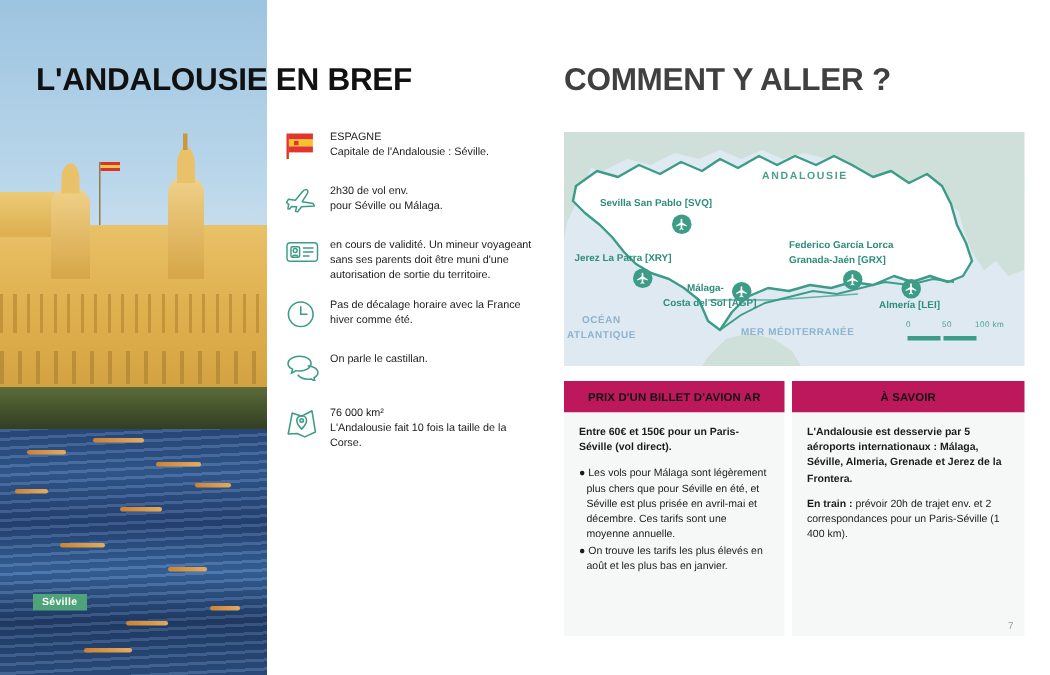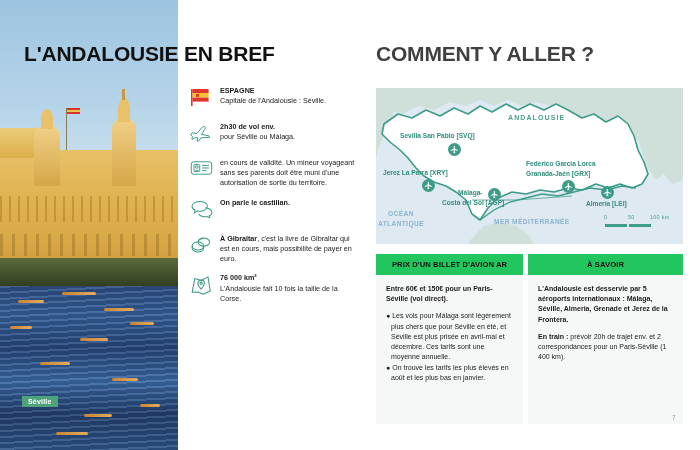--- a/index.html
+++ b/index.html
@@ -54,38 +54,38 @@
   .h-right{position:absolute;left:376px;top:42px;
         font-size:21px;font-weight:800;letter-spacing:-.2px;color:#404040;white-space:nowrap;}
 
   
   .facts{position:absolute;left:190px;top:86px;width:170px;}
   .fact{display:flex;align-items:flex-start;margin-bottom:9px;}
   .fact .ic{width:30px;min-width:30px;height:26px;display:flex;align-items:flex-start;
         justify-content:flex-start;padding-top:1px;}
   .fact .tx{font-size:7.2px;line-height:1.42;color:#1b1b1b;}
   .fact .tx b{font-weight:800;}
-  .fact .tx .hd{font-weight:700;display:block;}
+  .fact .tx .hd{font-weight:400;display:block;}
 
   
   .map{position:absolute;left:376px;top:88px;width:307px;height:156px;background:#dfe9f2;overflow:hidden;}
   .map svg{display:block;}
   .mlabel{position:absolute;color:#2f8d7c;font-weight:700;font-size:6.6px;white-space:nowrap;}
   .mlabel.soft{color:#8ab4cf;font-weight:700;letter-spacing:.4px;}
   .mlabel.region{color:#4aa08c;letter-spacing:1.1px;font-size:7px;}
   .apin{position:absolute;width:13px;height:13px;border-radius:50%;
         background:#3c9c87;display:flex;align-items:center;justify-content:center;}
   .apin svg{width:9px;height:9px;}
   .scale{position:absolute;color:#4aa08c;font-size:5.4px;letter-spacing:.3px;}
   .scalebars{position:absolute;display:flex;gap:2px;}
   .scalebars i{display:block;width:22px;height:3px;background:#3c9c87;}
 
   
   .box{position:absolute;top:254px;}
-  .box .hdr{background:#22c55e;height:21px;display:flex;align-items:center;justify-content:center;}
+  .box .hdr{background:#be185d;height:21px;display:flex;align-items:center;justify-content:center;}
   .box .hdr span{font-size:7.6px;font-weight:800;letter-spacing:.1px;color:#111;}
   .box .bdy{background:#f6f8f7;padding:9px 10px 10px 10px;}
   .box .bdy p{margin:0;font-size:7px;line-height:1.46;color:#1b1b1b;}
   .box .bdy p.lead{font-weight:800;margin-bottom:7px;}
   .box .bdy p.bul{text-indent:-5px;padding-left:5px;}
   .box .bdy p.gap{margin-top:7px;}
   .box .bdy b{font-weight:800;}
   #box-price{left:376px;width:147px;height:160px;}
   #box-know{left:528px;width:155px;height:160px;}
   #box-price .bdy{height:130px;}
@@ -167,46 +167,45 @@
           <circle cx="7.7" cy="8.8" r="1.5"></circle>
           <path d="M5.4 13.6c.6-1.5 4-1.5 4.6 0"></path>
           <path d="M13.5 7h8M13.5 10h8M13.5 13h5"></path>
         </svg>
       </div>
       <div class="tx">
         <span>en cours de validité. Un mineur voyageant sans ses parents doit être muni d'une autorisation de sortie du territoire.</span>
       </div>
     </div>
 
+    <div class="fact">
+      <div class="ic">
+        <svg width="21" height="21" viewBox="0 0 22 22" fill="none" stroke="#3c9c87" stroke-width="1.1" stroke-linecap="round">
+          <circle cx="11" cy="11" r="8.6"></circle>
+          <path d="M11 5.8V11h4.4"></path>
+        </svg>
+      </div>
+      <div class="tx">
+        <span class="hd">Pas de décalage horaire avec la France</span>
+        <span>hiver comme été.</span>
+      </div>
+    </div>
 
     <div class="fact">
       <div class="ic">
         <svg width="24" height="19" viewBox="0 0 26 20" fill="none" stroke="#3c9c87" stroke-width="1.1">
           <path d="M10.5 2.4C6 2.4 2.2 4.7 2.2 7.6c0 1.7 1.3 3.2 3.3 4.1l-.8 3 3.3-1.9c.8.2 1.7.3 2.5.3 4.5 0 8.3-2.3 8.3-5.5S15 2.4 10.5 2.4Z"></path>
           <path d="M16.4 9.2c4 .3 7.4 2.4 7.4 5 0 1.5-1.1 2.9-2.9 3.7l.7 2.5-2.9-1.6c-.7.2-1.5.2-2.2.2-3.2 0-6-1.3-7.2-3.2"></path>
         </svg>
       </div>
       <div class="tx">
         <span class="hd">On parle le castillan.</span>
       </div>
     </div>
 
-    <div class="fact">
-      <div class="ic">
-        <svg width="23" height="19" viewBox="0 0 25 20" fill="none" stroke="#3c9c87" stroke-width="1.1">
-          <ellipse cx="15" cy="7.4" rx="6.3" ry="4.4"></ellipse>
-          <ellipse cx="8.6" cy="11.6" rx="6.3" ry="4.4"></ellipse>
-          <path d="M2.3 11.6v2.2c0 2.4 2.8 4.4 6.3 4.4s6.3-2 6.3-4.4v-2.2"></path>
-          <path d="M8.7 7.3c.2-2.1 3-3.8 6.3-3.8"></path>
-        </svg>
-      </div>
-      <div class="tx">
-        <b>À Gibraltar</b><span>, c'est la livre de Gibraltar qui est en cours, mais possibilité de payer en euro.</span>
-      </div>
-    </div>
 
     <div class="fact">
       <div class="ic">
         <svg width="23" height="21" viewBox="0 0 24 22" fill="none" stroke="#3c9c87" stroke-width="1.1" stroke-linejoin="round">
           <path d="M2.2 19.2 5 4.6l6.6 2.2L18.8 3l2.4 14.8-7.4 3.4-5.4-2.4Z"></path>
           <path d="M11.6 6.4c1.9 0 3.4 1.5 3.4 3.4 0 2.4-3.4 6-3.4 6s-3.4-3.6-3.4-6c0-1.9 1.5-3.4 3.4-3.4Z"></path>
           <circle cx="11.6" cy="9.7" r="1.2"></circle>
         </svg>
       </div>
       <div class="tx">

